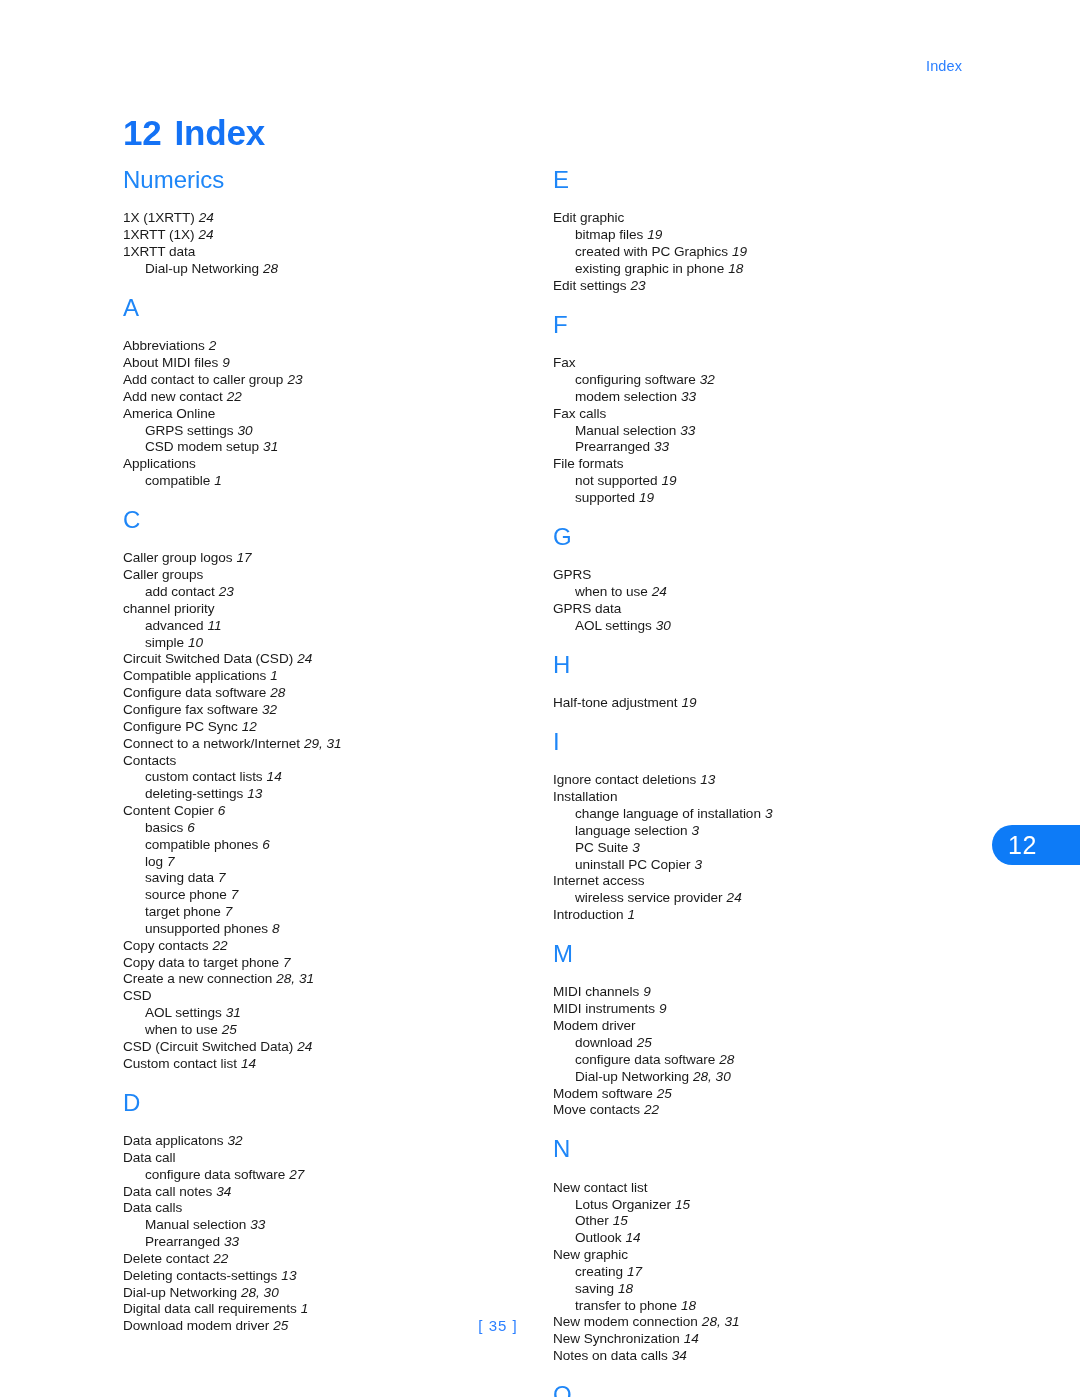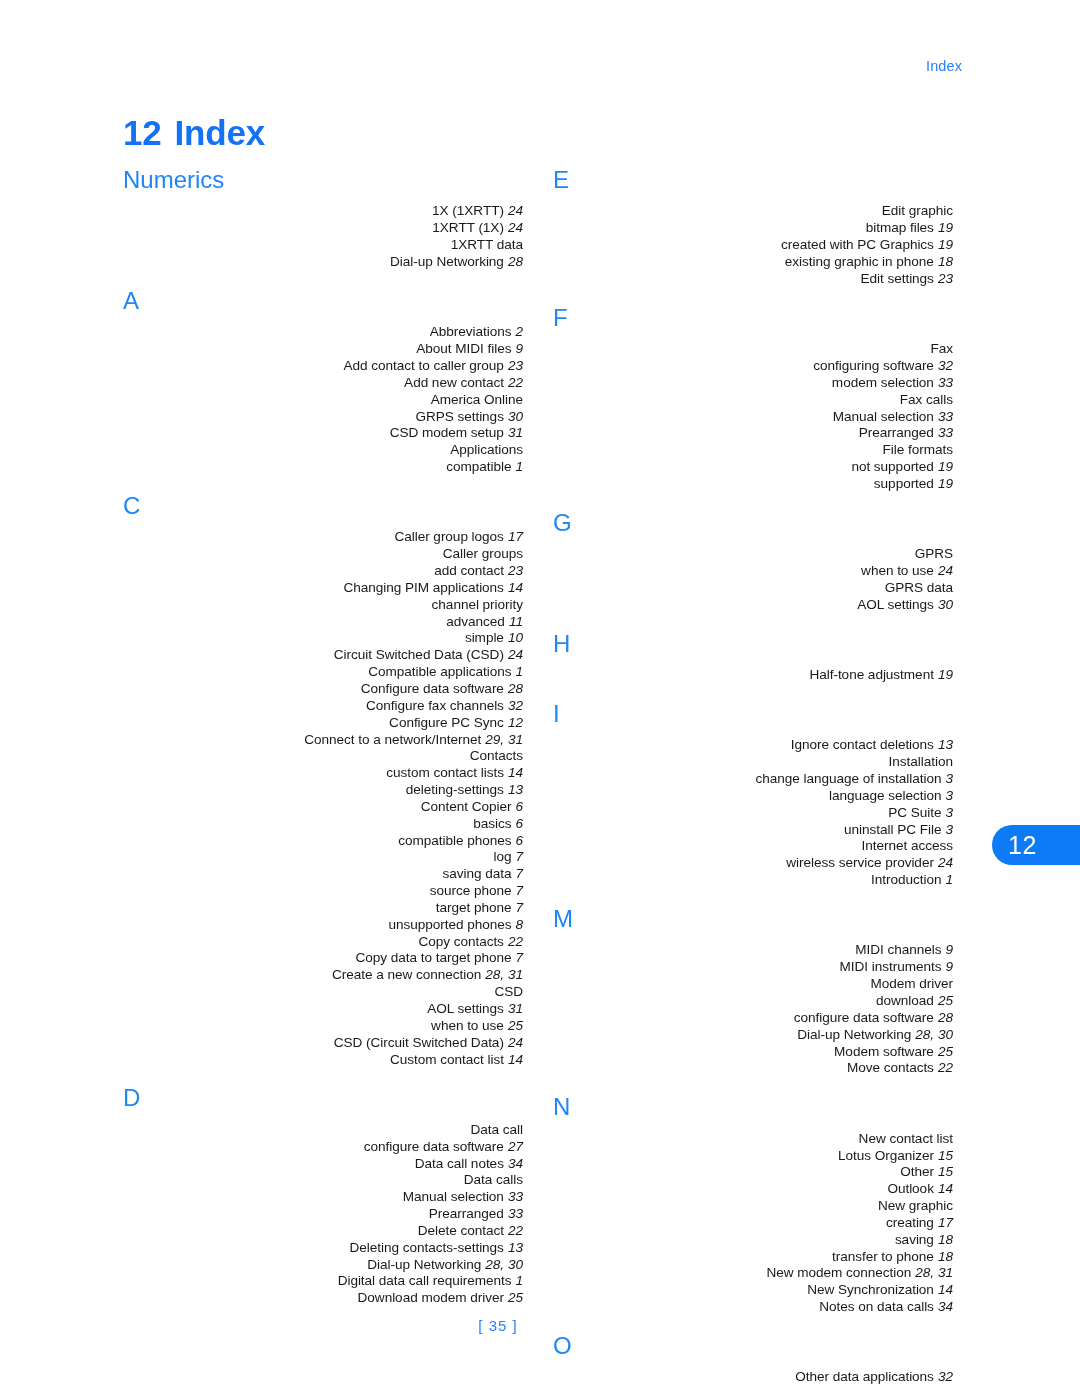--- a/index.html
+++ b/index.html
@@ -88,24 +88,23 @@
     font-weight: normal;
     letter-spacing: 0px;
   }
   .section:not(:first-child) .letter-heading {
     margin-top: 18px;
   }
   .section .letter-heading.numerics {
     font-size: 24px;
   }
   .entries {
-    margin: 11px 0 0 0;
+    margin: 18px 0 0 0;
     padding: 0;
     list-style: none;
-    text-align: right;
   }
   .entry {
     font-size: 13.6px;
     line-height: 16.85px;
     color: #1a1a1a;
     white-space: nowrap;
     letter-spacing: -0.05px;
   }
   .entry.sub {
     padding-left: 22px;
@@ -165,28 +164,27 @@
           <li class="entry"><span>Applications</span></li>
           <li class="entry sub"><span>compatible</span><span class="pg">1</span></li>
         </ul>
       </div>
       <div class="section">
         <div class="letter-heading">C</div>
         <ul class="entries">
           <li class="entry"><span>Caller group logos</span><span class="pg">17</span></li>
           <li class="entry"><span>Caller groups</span></li>
           <li class="entry sub"><span>add contact</span><span class="pg">23</span></li>
-          <li class="entry"><span>Changing PIM applications</span><span class="pg">14</span></li>
           <li class="entry"><span>channel priority</span></li>
           <li class="entry sub"><span>advanced</span><span class="pg">11</span></li>
           <li class="entry sub"><span>simple</span><span class="pg">10</span></li>
           <li class="entry"><span>Circuit Switched Data (CSD)</span><span class="pg">24</span></li>
           <li class="entry"><span>Compatible applications</span><span class="pg">1</span></li>
           <li class="entry"><span>Configure data software</span><span class="pg">28</span></li>
-          <li class="entry"><span>Configure fax channels</span><span class="pg">32</span></li>
+          <li class="entry"><span>Configure fax software</span><span class="pg">32</span></li>
           <li class="entry"><span>Configure PC Sync</span><span class="pg">12</span></li>
           <li class="entry"><span>Connect to a network/Internet</span><span class="pg">29, 31</span></li>
           <li class="entry"><span>Contacts</span></li>
           <li class="entry sub"><span>custom contact lists</span><span class="pg">14</span></li>
           <li class="entry sub"><span>deleting-settings</span><span class="pg">13</span></li>
           <li class="entry"><span>Content Copier</span><span class="pg">6</span></li>
           <li class="entry sub"><span>basics</span><span class="pg">6</span></li>
           <li class="entry sub"><span>compatible phones</span><span class="pg">6</span></li>
           <li class="entry sub"><span>log</span><span class="pg">7</span></li>
           <li class="entry sub"><span>saving data</span><span class="pg">7</span></li>
@@ -199,20 +197,21 @@
           <li class="entry"><span>CSD</span></li>
           <li class="entry sub"><span>AOL settings</span><span class="pg">31</span></li>
           <li class="entry sub"><span>when to use</span><span class="pg">25</span></li>
           <li class="entry"><span>CSD (Circuit Switched Data)</span><span class="pg">24</span></li>
           <li class="entry"><span>Custom contact list</span><span class="pg">14</span></li>
         </ul>
       </div>
       <div class="section">
         <div class="letter-heading">D</div>
         <ul class="entries">
+          <li class="entry"><span>Data applicatons</span><span class="pg">32</span></li>
           <li class="entry"><span>Data call</span></li>
           <li class="entry sub"><span>configure data software</span><span class="pg">27</span></li>
           <li class="entry"><span>Data call notes</span><span class="pg">34</span></li>
           <li class="entry"><span>Data calls</span></li>
           <li class="entry sub"><span>Manual selection</span><span class="pg">33</span></li>
           <li class="entry sub"><span>Prearranged</span><span class="pg">33</span></li>
           <li class="entry"><span>Delete contact</span><span class="pg">22</span></li>
           <li class="entry"><span>Deleting contacts-settings</span><span class="pg">13</span></li>
           <li class="entry"><span>Dial-up Networking</span><span class="pg">28, 30</span></li>
           <li class="entry"><span>Digital data call requirements</span><span class="pg">1</span></li>
@@ -261,21 +260,21 @@
         </ul>
       </div>
       <div class="section">
         <div class="letter-heading">I</div>
         <ul class="entries">
           <li class="entry"><span>Ignore contact deletions</span><span class="pg">13</span></li>
           <li class="entry"><span>Installation</span></li>
           <li class="entry sub"><span>change language of installation</span><span class="pg">3</span></li>
           <li class="entry sub"><span>language selection</span><span class="pg">3</span></li>
           <li class="entry sub"><span>PC Suite</span><span class="pg">3</span></li>
-          <li class="entry sub"><span>uninstall PC File</span><span class="pg">3</span></li>
+          <li class="entry sub"><span>uninstall PC Copier</span><span class="pg">3</span></li>
           <li class="entry"><span>Internet access</span></li>
           <li class="entry sub"><span>wireless service provider</span><span class="pg">24</span></li>
           <li class="entry"><span>Introduction</span><span class="pg">1</span></li>
         </ul>
       </div>
       <div class="section">
         <div class="letter-heading">M</div>
         <ul class="entries">
           <li class="entry"><span>MIDI channels</span><span class="pg">9</span></li>
           <li class="entry"><span>MIDI instruments</span><span class="pg">9</span></li>

